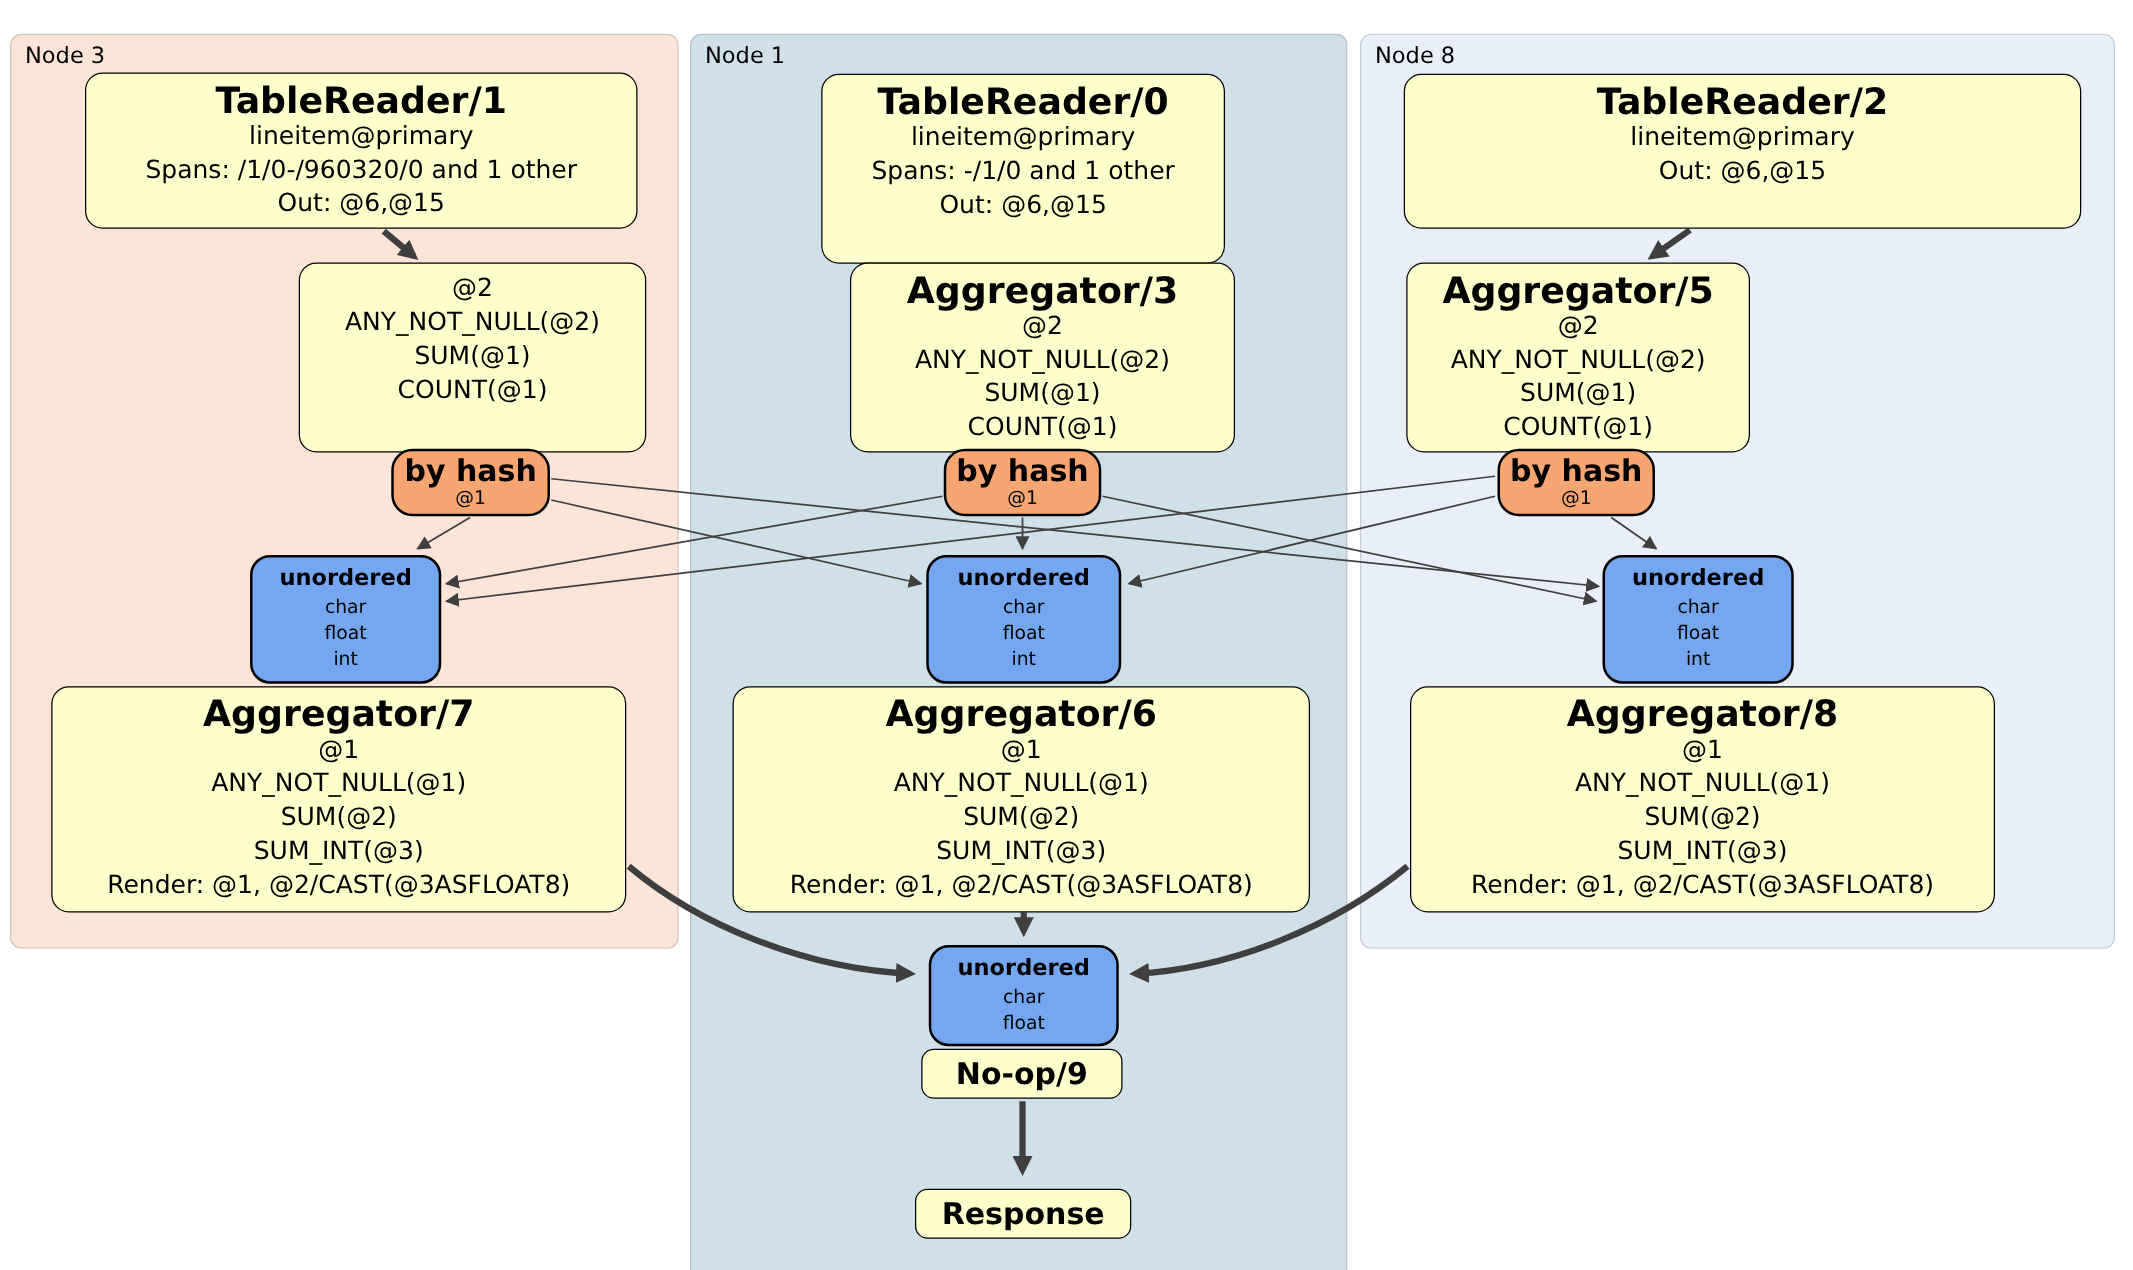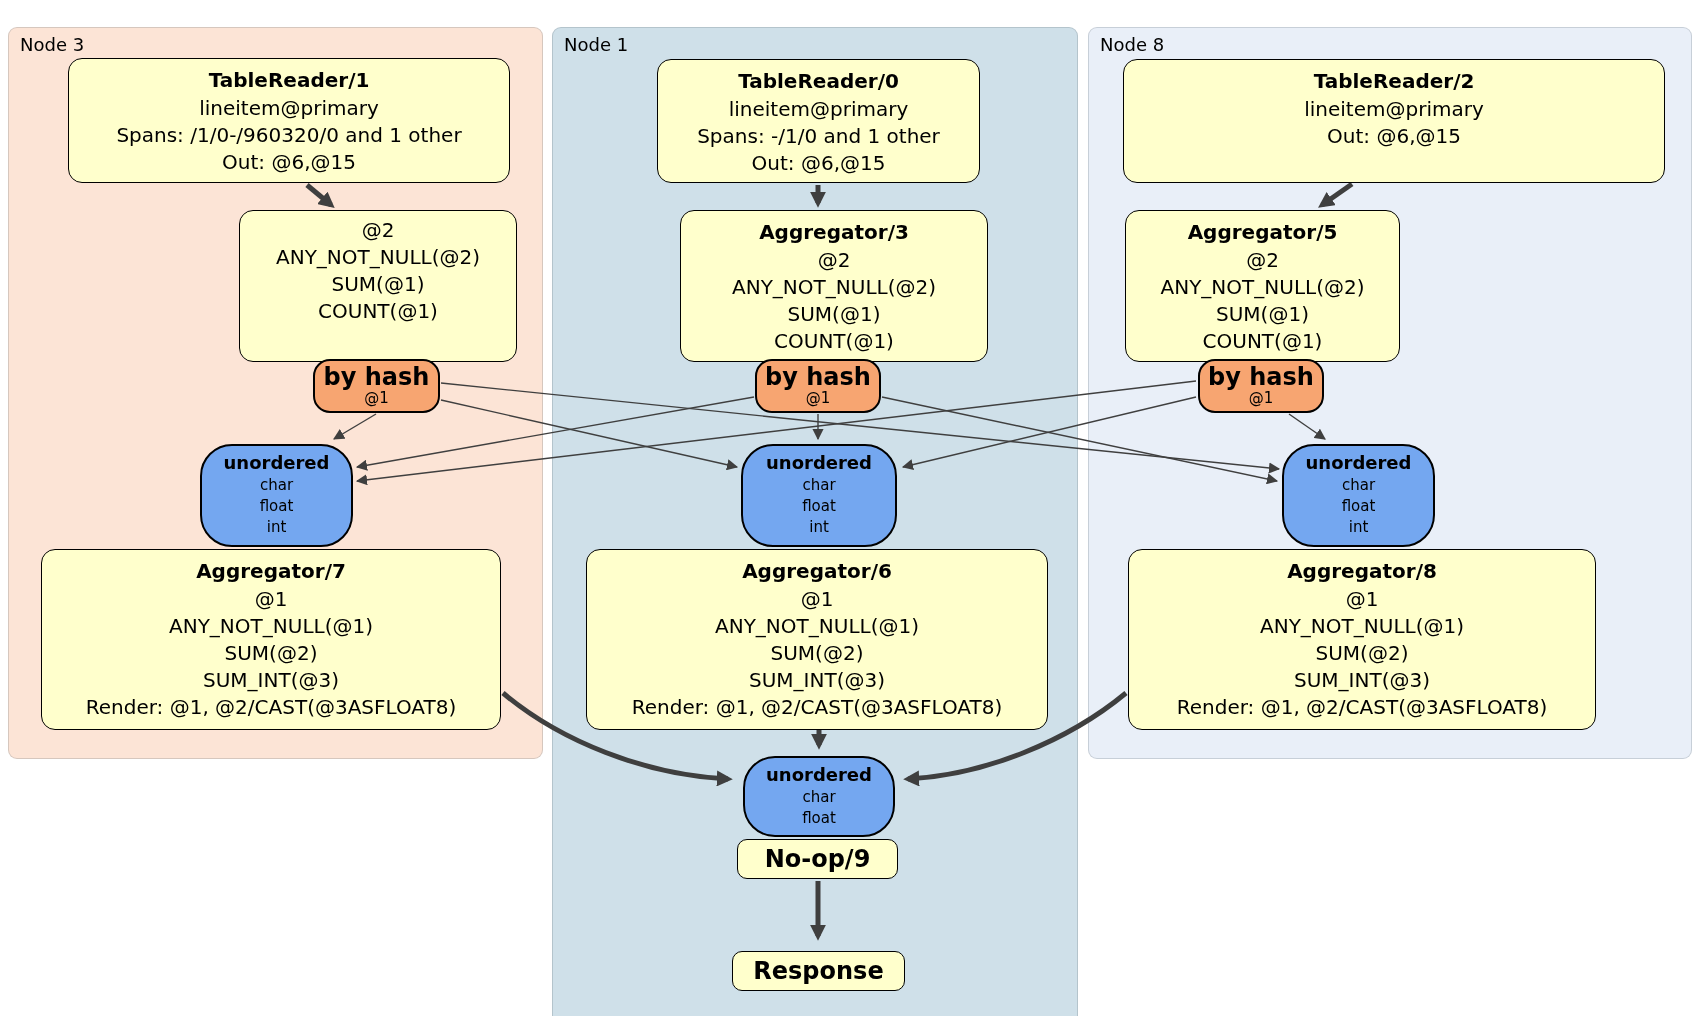--- a/index.html
+++ b/index.html
@@ -15,31 +15,31 @@
   body{font-family:"DejaVu Sans","Liberation Sans",sans-serif;color:#000;}
   #canvas{position:relative;width:1706px;height:1016px;overflow:hidden;background:#fff;margin-top:17px;}
 
   .region{position:absolute;border-radius:9px;border:1px solid rgba(100,110,120,0.25);box-sizing:border-box;z-index:0;}
   .region-label{position:absolute;top:6px;left:11px;font-size:18px;line-height:22px;}
 
   svg.edges{position:absolute;left:0;top:0;z-index:1;}
 
   .proc{position:absolute;background:var(--processor-fill);border:1.7px solid #000;border-radius:14px;
         text-align:center;box-sizing:border-box;padding-top:6px;z-index:2;}
-  .proc-title{font-weight:bold;font-size:20px;line-height:30px;white-space:nowrap;}
+  .proc-title{font-weight:bold;font-size:29px;line-height:30px;white-space:nowrap;}
   .proc-line{font-size:20px;line-height:27px;white-space:nowrap;}
   .proc.small{display:flex;align-items:center;justify-content:center;padding-top:0;border-radius:10px;}
   .proc.small .proc-title{line-height:26px;font-size:24px;}
 
   .router{position:absolute;background:var(--router-fill);border:2px solid #000;border-radius:17px;
           text-align:center;box-sizing:border-box;padding-top:4px;z-index:3;}
   .router-title{font-weight:bold;font-size:24px;line-height:24px;}
   .router-sub{font-size:15px;line-height:18px;}
 
-  .sync{position:absolute;background:var(--sync-fill);border:2px solid #000;border-radius:32px;
+  .sync{position:absolute;background:var(--sync-fill);border:2px solid #000;border-radius:16px;
         text-align:center;box-sizing:border-box;padding-top:5px;z-index:3;}
   .sync-title{font-weight:bold;font-size:18px;line-height:24px;}
   .sync-line{font-size:15px;line-height:21px;}
 </style>
 </head>
 <body>
 
 <div id="canvas">
 
   <div class="region" style="left:8px;top:10px;width:535px;height:732px;background:var(--node3-bg);">
@@ -113,21 +113,21 @@
 
   <div class="proc" style="left:41px;top:532px;width:460px;height:181px;">
     <div class="proc-title">Aggregator/7</div>
     <div class="proc-line">@1</div>
     <div class="proc-line">ANY_NOT_NULL(@1)</div>
     <div class="proc-line">SUM(@2)</div>
     <div class="proc-line">SUM_INT(@3)</div>
     <div class="proc-line">Render: @1, @2/CAST(@3ASFLOAT8)</div>
   </div>
 
-  <div class="proc" style="left:657px;top:42px;width:323px;height:124px;">
+  <div class="proc" style="left:657px;top:42px;width:323px;height:152px;">
     <div class="proc-title">TableReader/0</div>
     <div class="proc-line">lineitem@primary</div>
     <div class="proc-line">Spans: -/1/0 and 1 other</div>
     <div class="proc-line">Out: @6,@15</div>
   </div>
 
   <div class="proc" style="left:680px;top:193px;width:308px;height:152px;">
     <div class="proc-title">Aggregator/3</div>
     <div class="proc-line">@2</div>
     <div class="proc-line">ANY_NOT_NULL(@2)</div>

